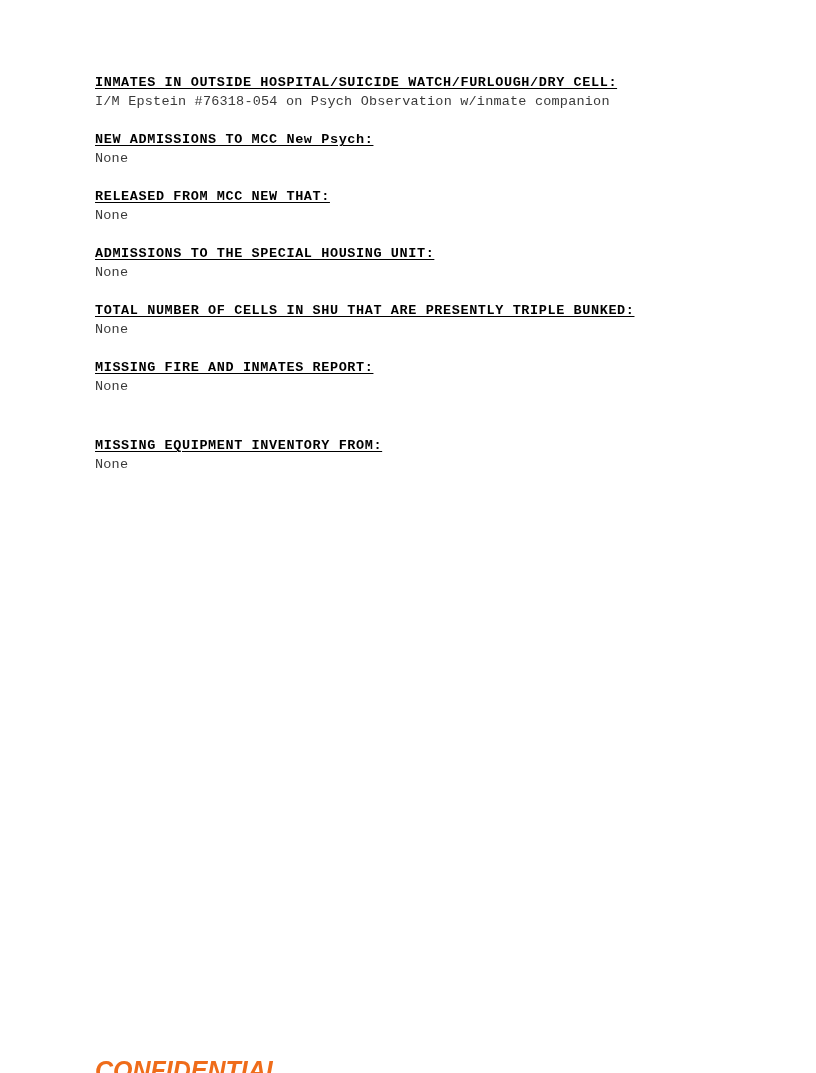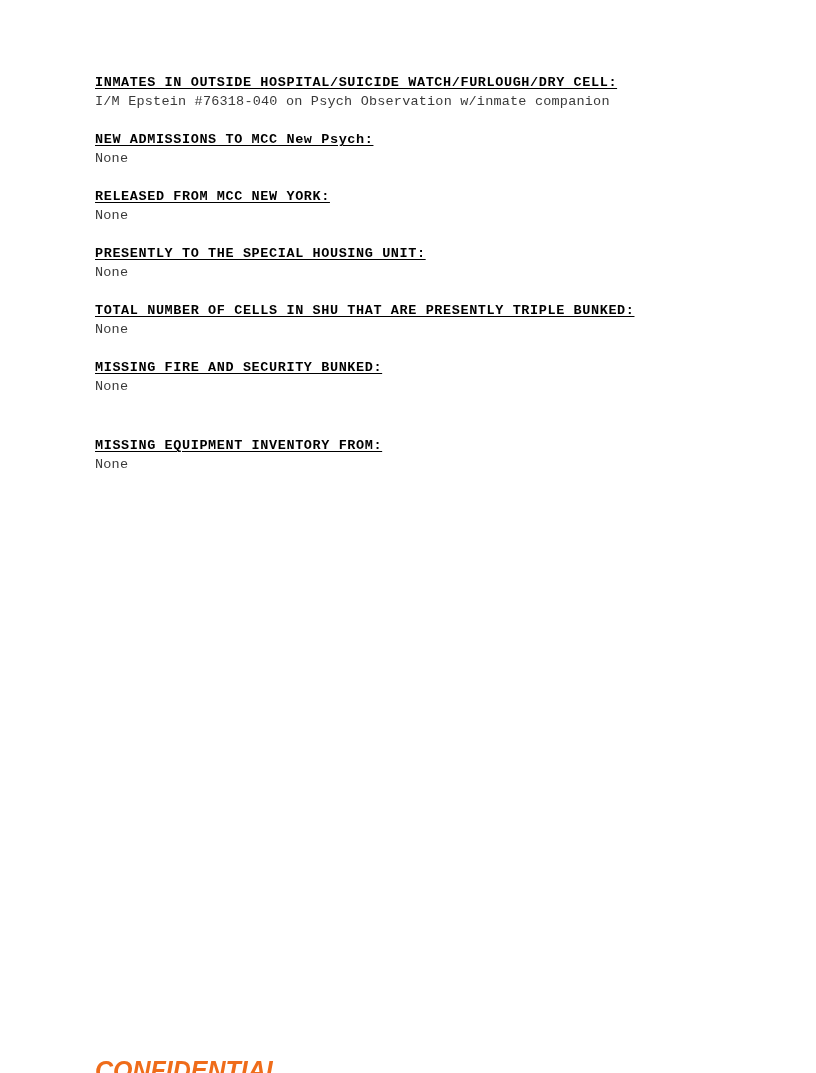--- a/index.html
+++ b/index.html
@@ -79,45 +79,45 @@
 </style>
 </head>
 <body>
 
 <div class="page">
 
   <div class="content">
 
     <div class="section">
       <div class="heading">INMATES IN OUTSIDE HOSPITAL/SUICIDE WATCH/FURLOUGH/DRY CELL:</div>
-      <div class="value">I/M Epstein #76318-040 on Psych Observation w/inmate companion</div>
+      <div class="value">I/M Epstein #76318-054 on Psych Observation w/inmate companion</div>
     </div>
 
     <div class="section">
       <div class="heading">NEW ADMISSIONS TO MCC New Psych:</div>
       <div class="value">None</div>
     </div>
 
     <div class="section">
-      <div class="heading">RELEASED FROM MCC NEW YORK:</div>
+      <div class="heading">RELEASED FROM MCC NEW THAT:</div>
       <div class="value">None</div>
     </div>
 
     <div class="section">
-      <div class="heading">PRESENTLY TO THE SPECIAL HOUSING UNIT:</div>
+      <div class="heading">ADMISSIONS TO THE SPECIAL HOUSING UNIT:</div>
       <div class="value">None</div>
     </div>
 
     <div class="section">
       <div class="heading">TOTAL NUMBER OF CELLS IN SHU THAT ARE PRESENTLY TRIPLE BUNKED:</div>
       <div class="value">None</div>
     </div>
 
     <div class="section gap-extra">
-      <div class="heading">MISSING FIRE AND SECURITY BUNKED:</div>
+      <div class="heading">MISSING FIRE AND INMATES REPORT:</div>
       <div class="value">None</div>
     </div>
 
     <div class="section">
       <div class="heading">MISSING EQUIPMENT INVENTORY FROM:</div>
       <div class="value">None</div>
     </div>
 
   </div>
 

